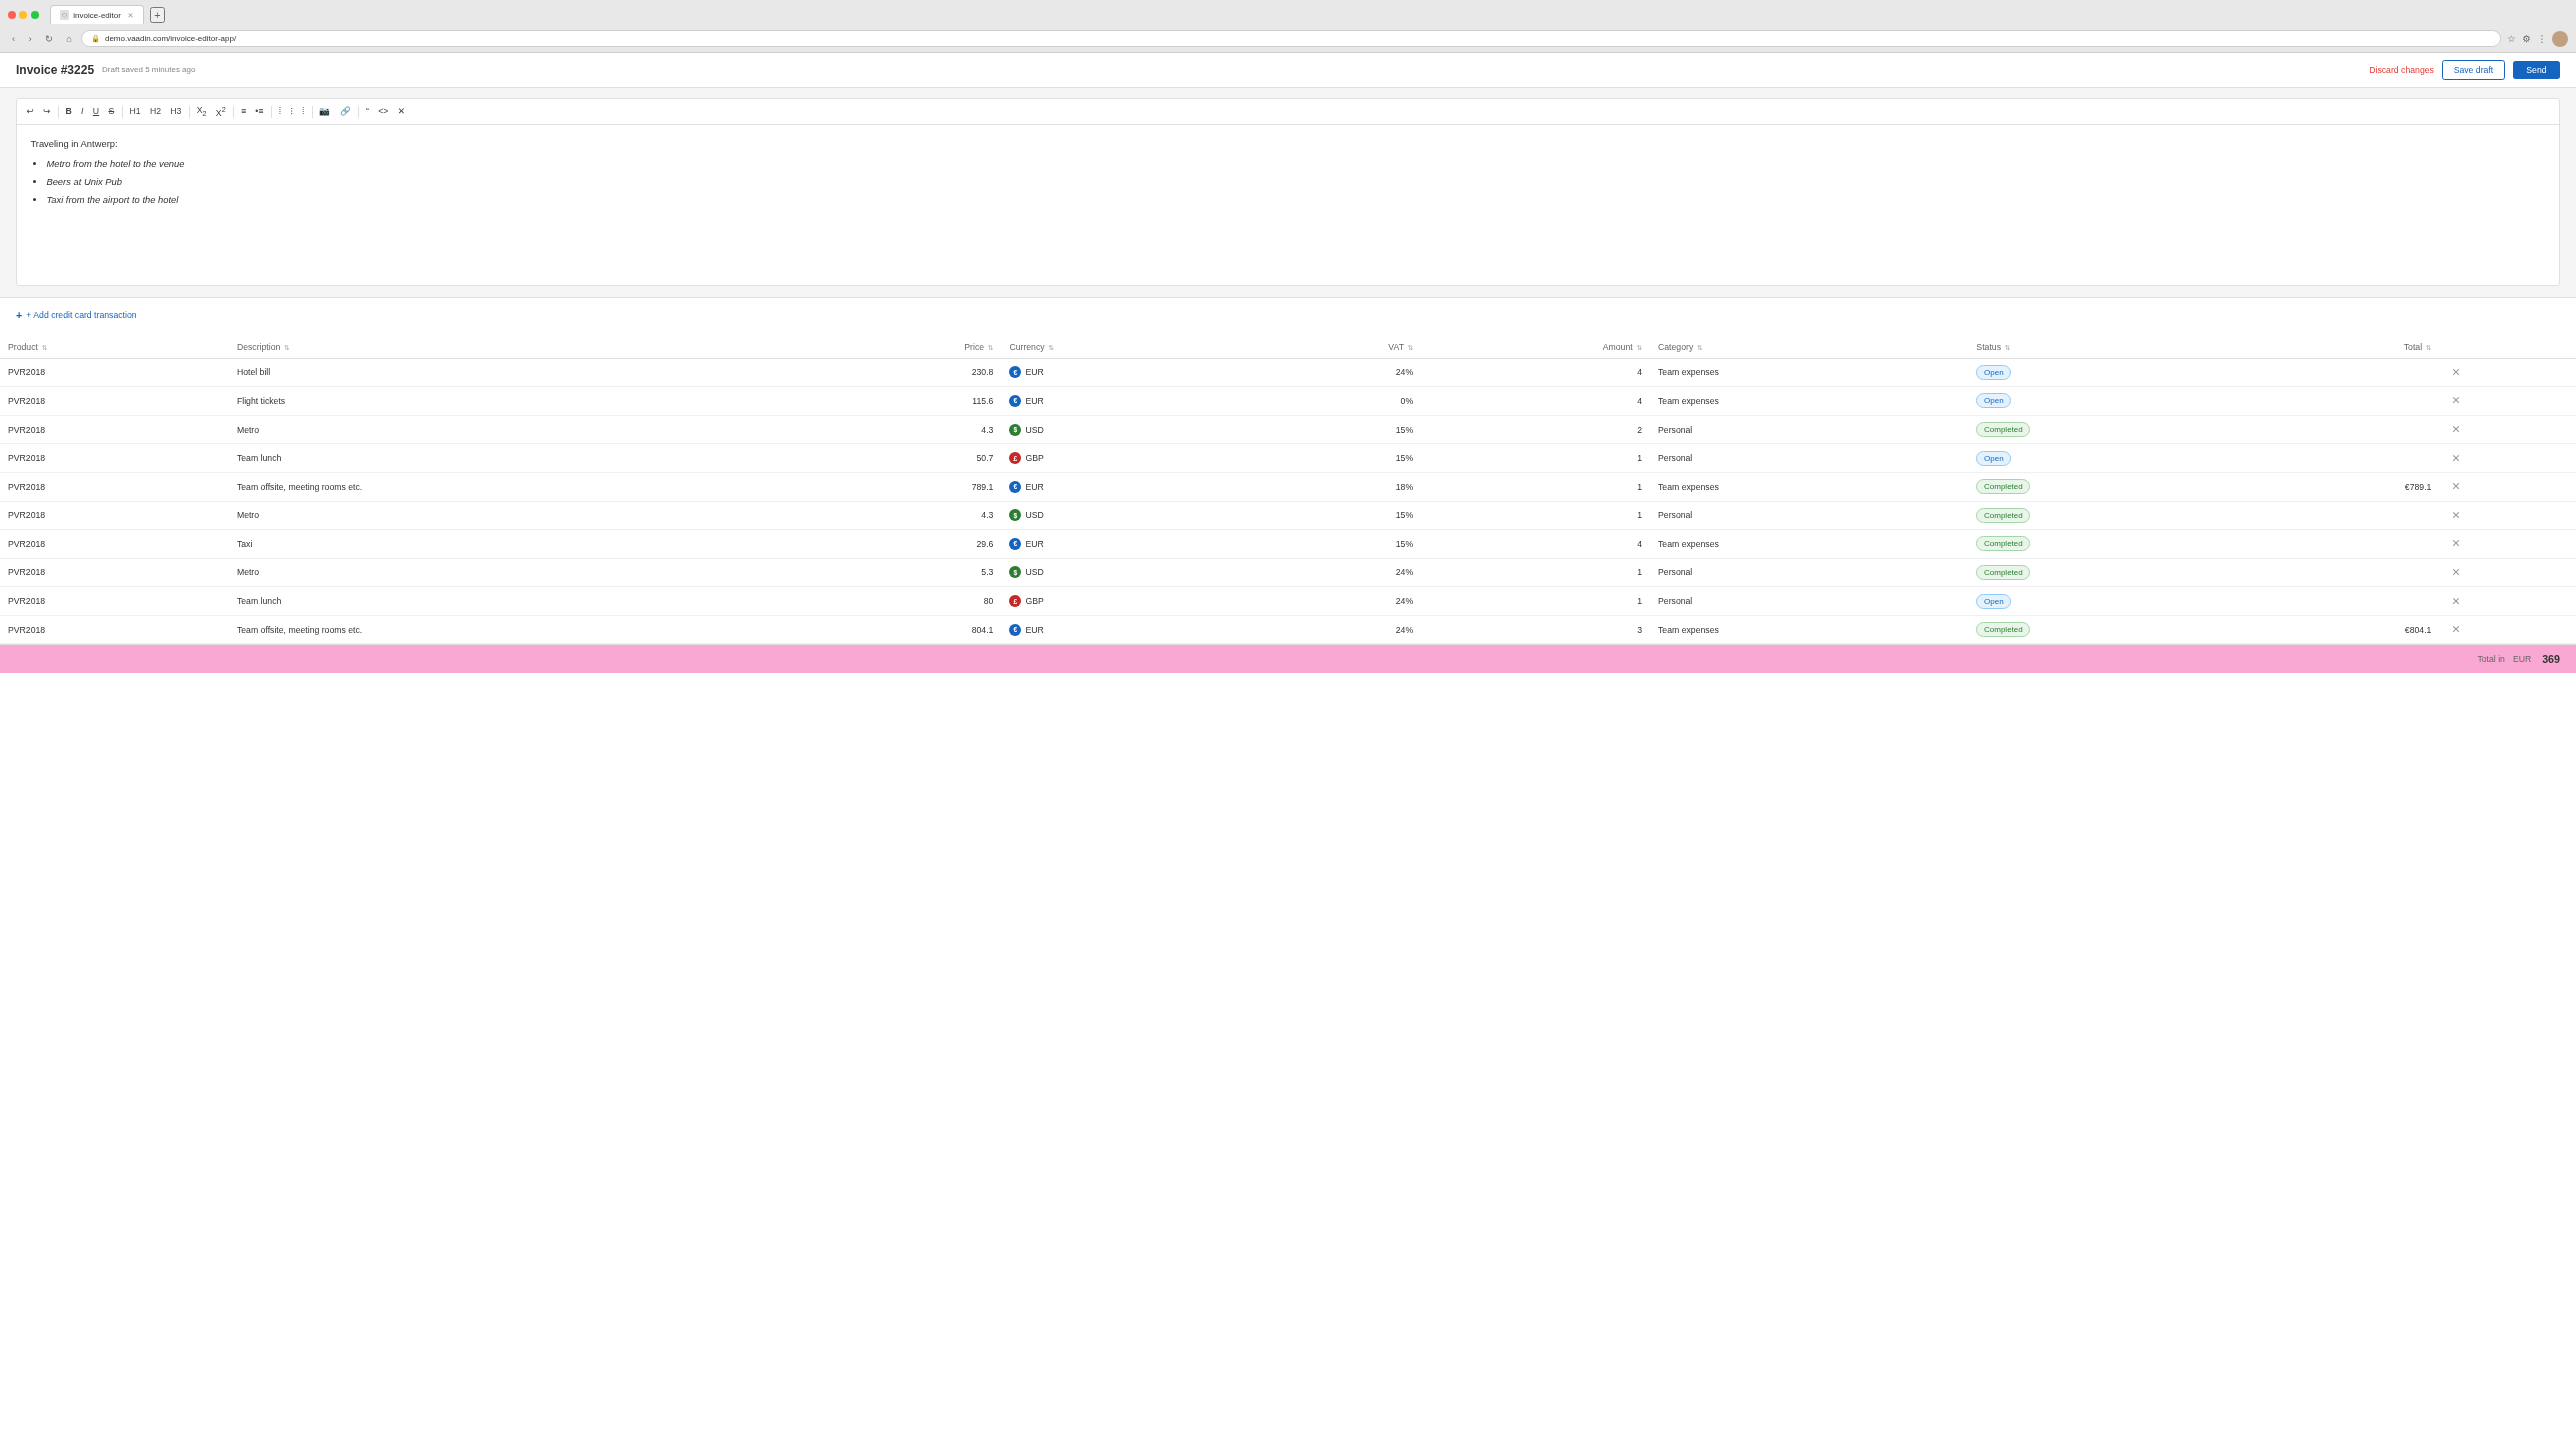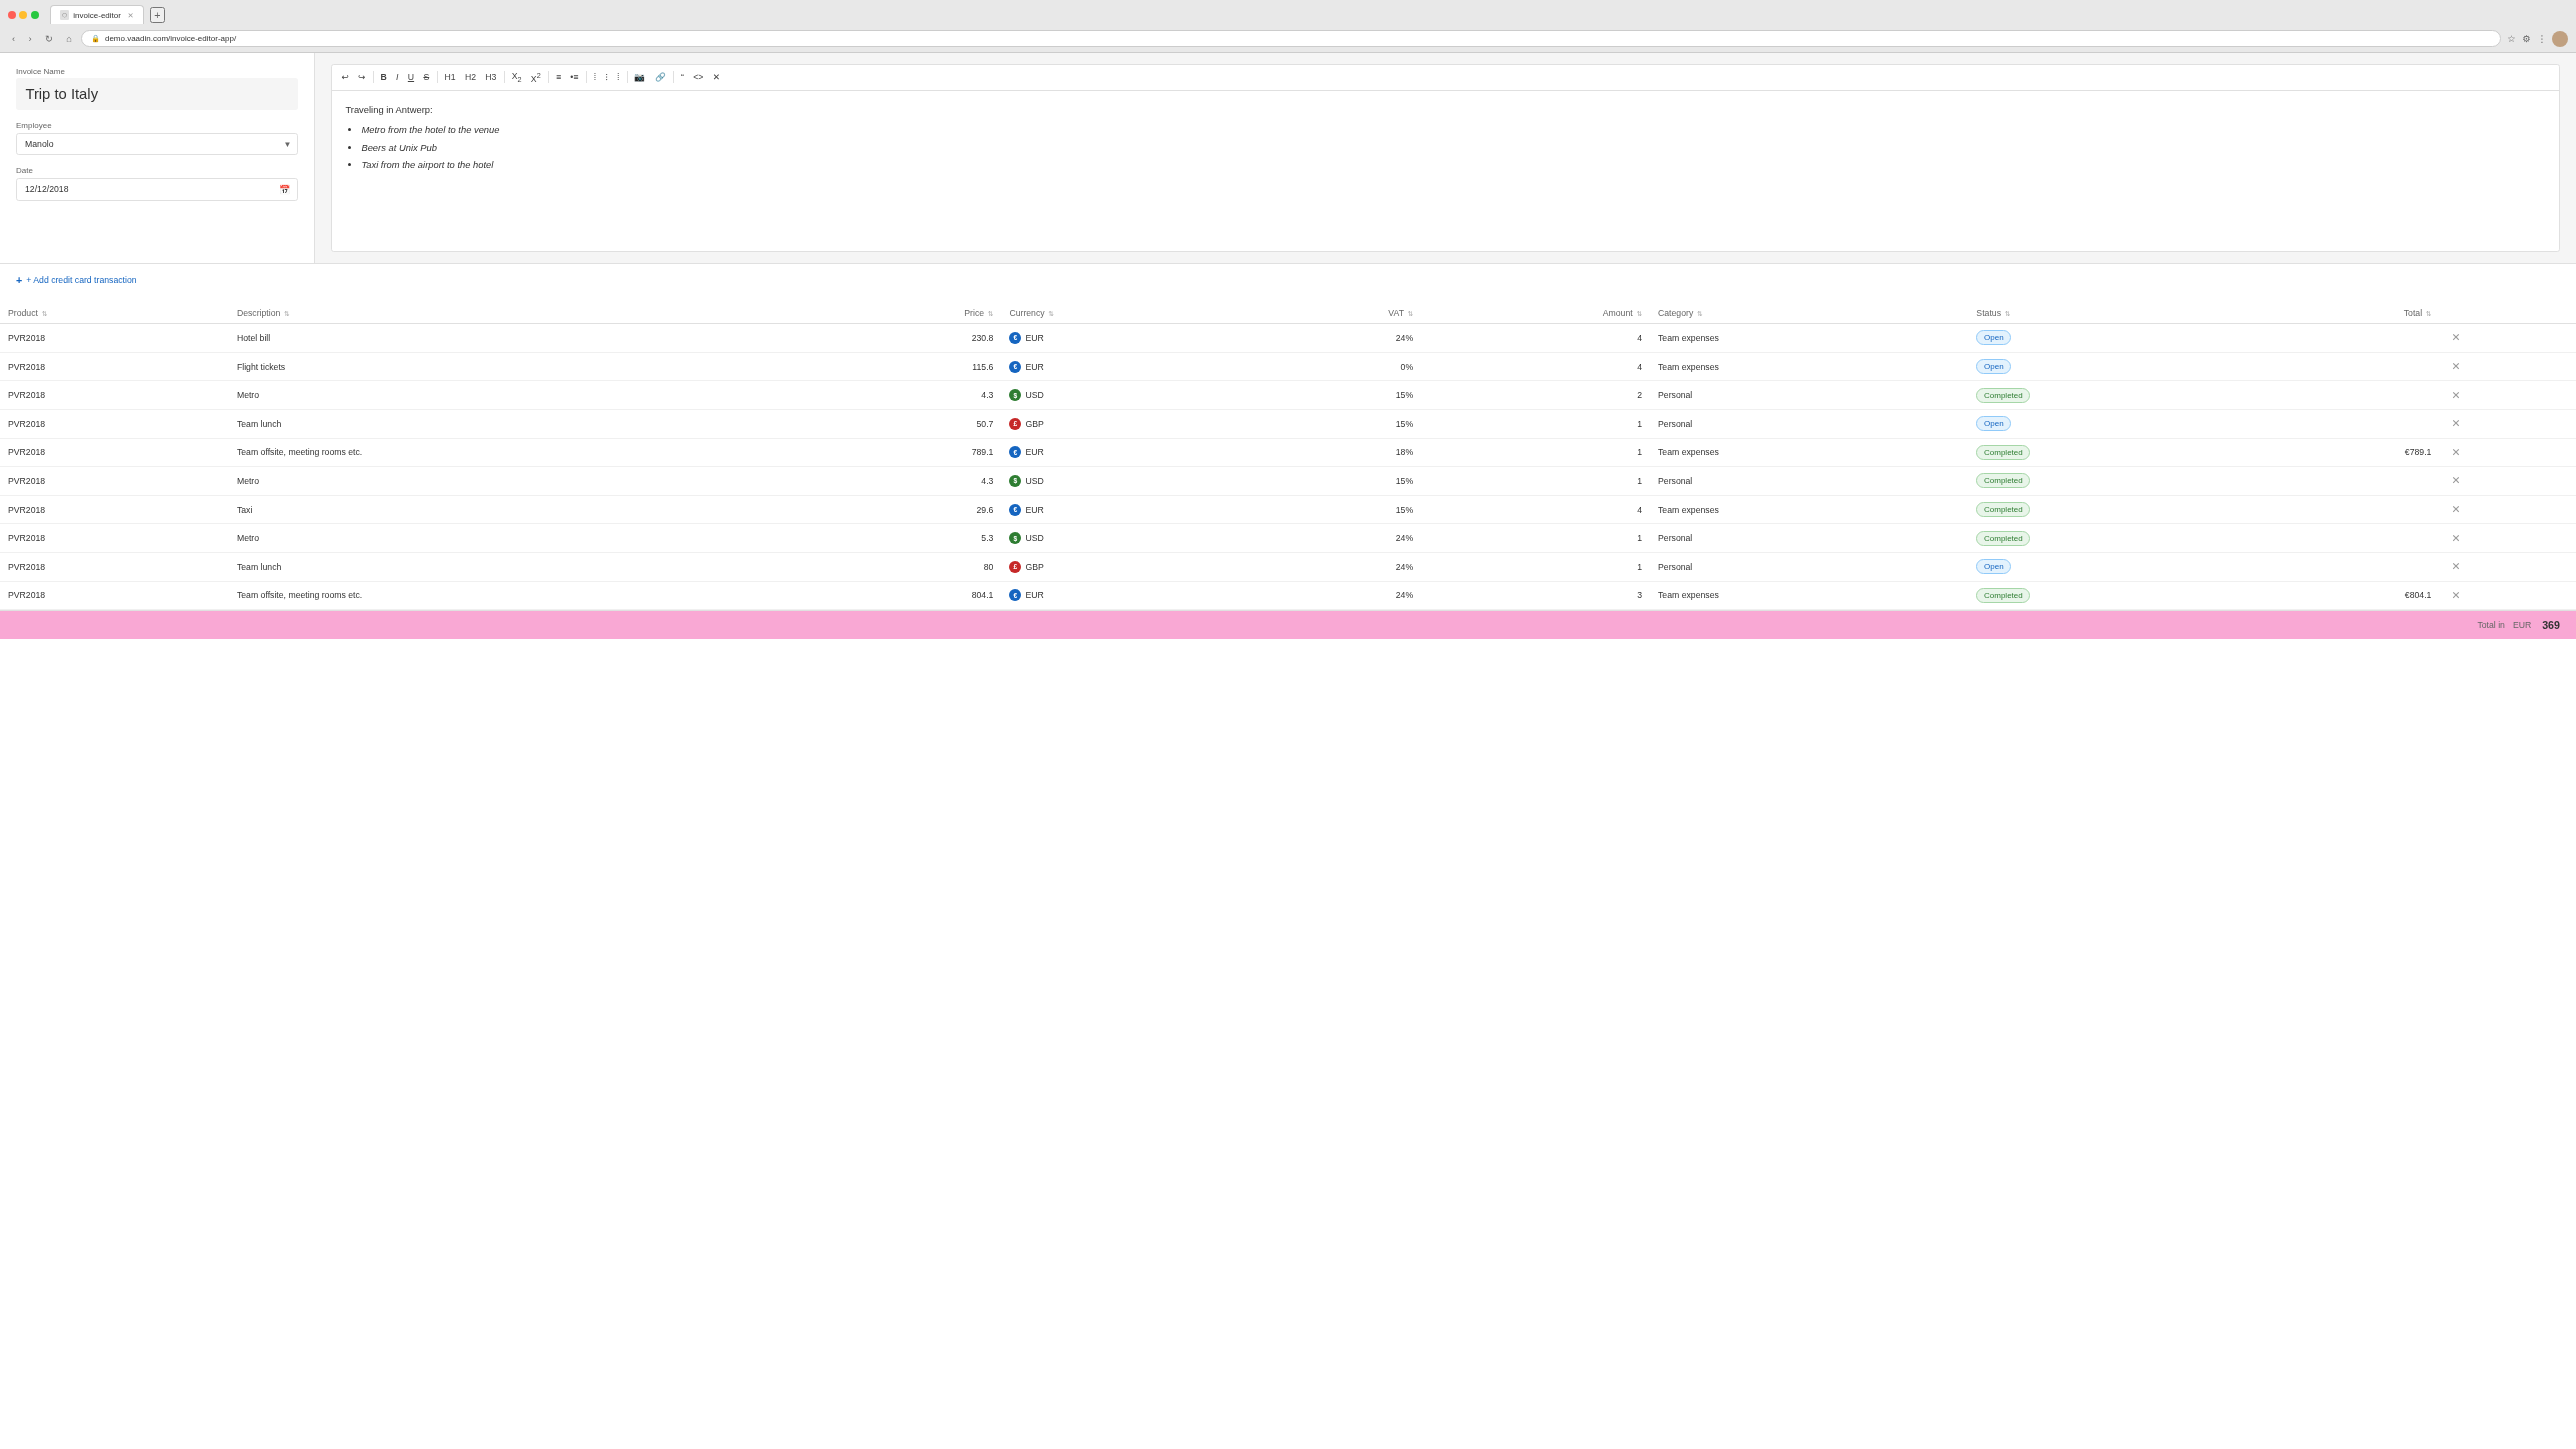--- a/index.html
+++ b/index.html
@@ -112,47 +112,36 @@
       </div>
       <div class="nav-icons">
         <button class="nav-icon-btn">☆</button>
         <button class="nav-icon-btn">⚙</button>
         <button class="nav-icon-btn">⋮</button>
         <div class="avatar"></div>
       </div>
     </div>
   </div>
 
+  <div class="app-header">
+    <div class="header-left">
+      <span class="invoice-number">Invoice #3225</span>
+      <span class="draft-status">Draft saved 5 minutes ago</span>
+    </div>
+    <div class="header-right">
+      <button class="btn-discard">Discard changes</button>
+      <button class="btn-save-draft">Save draft</button>
+      <button class="btn-send">Send</button>
+    </div>
+  </div>
 
   <div class="content-area">
 
     <div class="top-area">
 
-      <div class="left-col" style="padding: 13.4px 16px; background: white; border-right: 0.7px solid #e0e0e0; border-bottom: 0.7px solid #e0e0e0;">
-        <div class="field-group">
-          <div class="field-label">Invoice Name</div>
-          <input class="invoice-name-input" type="text" style="width: 100%; background: rgb(245, 245, 245); border: none; border-radius: 2.7px; padding: 8px 9.4px; font-size: 14.8px; font-weight: 500; color: rgb(51, 51, 51);" value="Trip to Italy">
-        </div>
-        <div class="field-group">
-          <div class="field-label">Employee</div>
-          <div class="select-wrapper">
-            <select style="width:100%;border:0.7px solid #e0e0e0;border-radius:2.7px;padding:5.4px 8px;font-size:8.7px;color:#333;appearance:none;background:white;cursor:pointer;">
-              <option>Manolo</option>
-            </select>
-            <span class="select-arrow">▼</span>
-          </div>
-        </div>
-        <div class="field-group">
-          <div class="field-label">Date</div>
-          <div class="date-wrapper">
-            <input class="date-input" type="text" style="width: 100%; border: 0.7px solid rgb(224, 224, 224); border-radius: 2.7px; padding: 5.4px 8px; font-size: 8.7px; color: rgb(51, 51, 51);" value="12/12/2018">
-            <span class="date-icon">📅</span>
-          </div>
-        </div>
-      </div>
 
       <div class="right-col" style="padding: 10.7px 16px; background: #f5f5f5; border-bottom: 0.7px solid #e0e0e0;">
         <div class="editor-container">
 
           <div class="editor-toolbar">
             <button class="toolbar-btn" title="Undo">↩</button>
             <button class="toolbar-btn" title="Redo">↪</button>
             <div class="toolbar-divider"></div>
             <button class="toolbar-btn" style="font-weight:700;">B</button>
             <button class="toolbar-btn" style="font-style:italic;">I</button>

